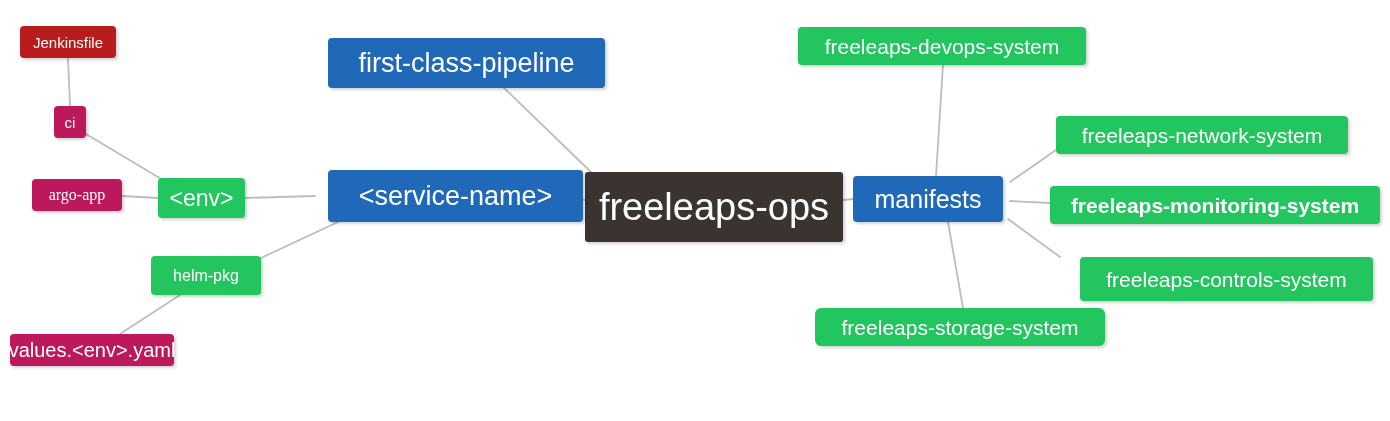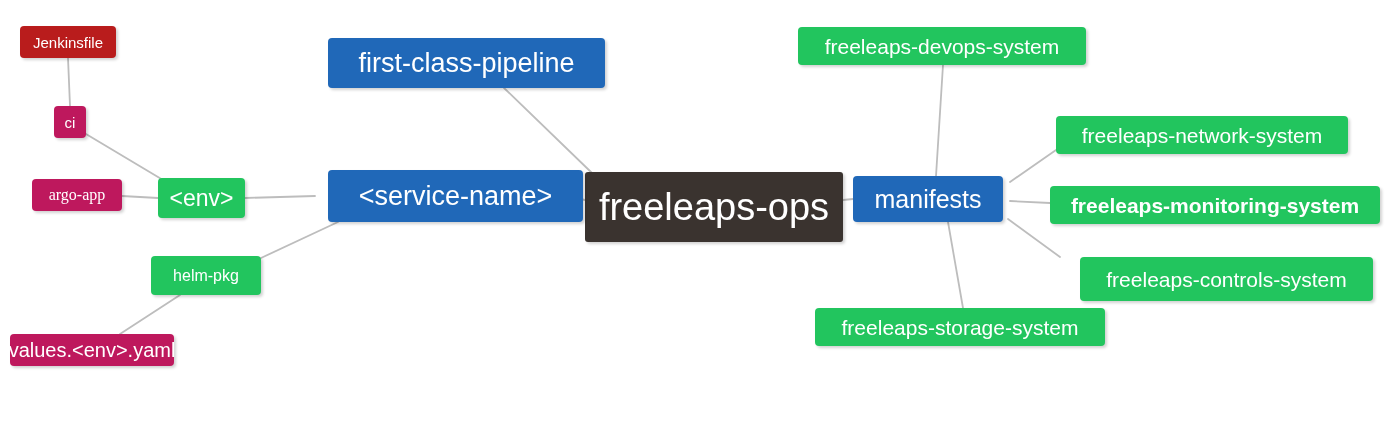--- a/index.html
+++ b/index.html
@@ -100,17 +100,17 @@
       </div>
       <div class="node n-green" style="left: 1056px; top: 108px; width: 292px; height: 38px; font-size: 21px; margin-top: 8px;">
         <span>freeleaps-network-system</span>
       </div>
       <div class="node n-green" style="left: 1050px; top: 186px; width: 330px; height: 38px; font-size: 21px; font-weight: bold;">
         <span>freeleaps-monitoring-system</span>
       </div>
       <div class="node n-green" style="left: 1080px; top: 257px; width: 293px; height: 44px; font-size: 21px;">
         <span>freeleaps-controls-system</span>
       </div>
-      <div class="node n-green" style="left: 815px; top: 308px; width: 290px; height: 38px; font-size: 21px;">
+      <div class="node n-green" style="left: 815px; top: 308px; width: 290px; height: 38px; font-size: 21px; border-radius: 6px;">
         <span>freeleaps-storage-system</span>
       </div>
     </div>
 </div>
 
 </body></html>

